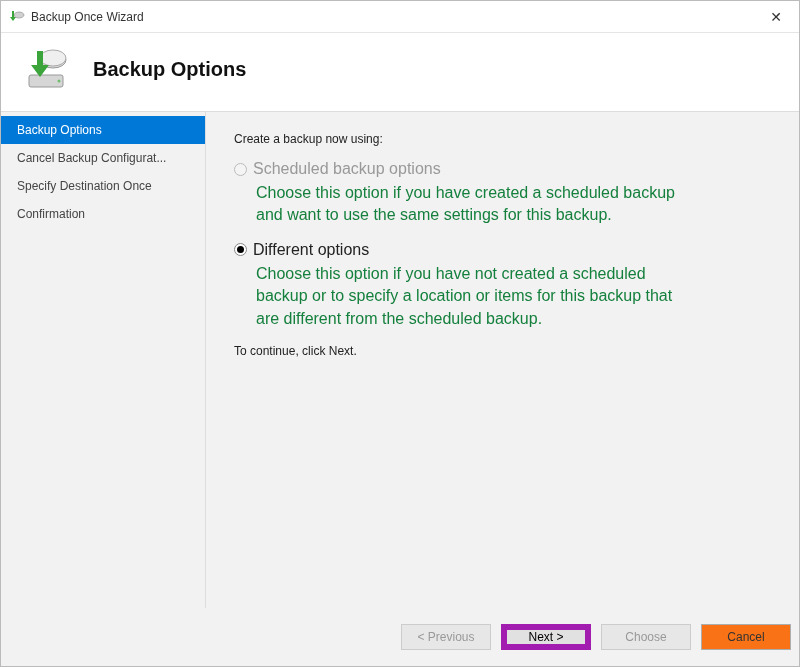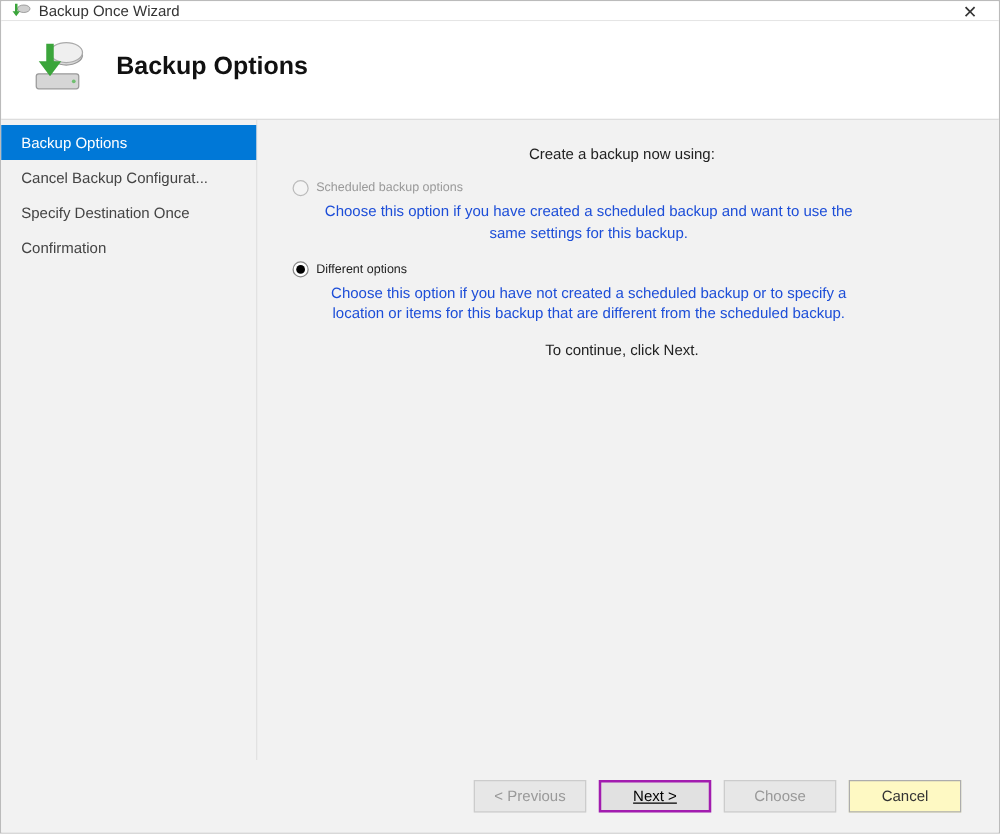--- a/index.html
+++ b/index.html
@@ -14,21 +14,21 @@
     }
     .window {
       width: 800px;
       height: 667px;
       border: 1px solid #bbb;
       display: flex;
       flex-direction: column;
       background: #fff;
     }
     .titlebar {
-      height: 16px;
+      height: 32px;
       display: flex;
       align-items: center;
       padding: 0 8px;
       background: #fff;
       border-bottom: 1px solid #e5e5e5;
     }
     .titlebar .app-icon {
       width: 16px;
       height: 16px;
       margin-right: 6px;
@@ -82,21 +82,20 @@
     }
     .sidebar .step.active {
       background: #0078d7;
       color: #fff;
     }
     .main {
       flex: 1;
       padding: 20px 38px 10px 28px;
       background: #f2f2f2;
       overflow: auto;
-      text-align: center;
     }
     .prompt { font-size: 12px; margin-bottom: 14px; color: #222; }
     .option {
       margin-bottom: 14px;
     }
     .option .row {
       display: flex;
       align-items: center;
       gap: 6px;
     }
@@ -108,59 +107,58 @@
       display: inline-flex;
       align-items: center;
       justify-content: center;
       background: #fff;
     }
     .option.disabled .radio { border-color: #bbb; background: #f4f4f4; }
     .option .radio .dot {
       width: 7px; height: 7px; border-radius: 50%; background: #000;
     }
     .option.disabled .label { color: #999; }
-    .option .label { font-size: 10px; color: #222; }
+    .option .label { font-size: 16px; color: #222; }
     .option .desc {
       margin: 4px 0 0 22px;
-      font-size: 12px;
-      color: #1d4ed8;
+      font-size: 16px;
+      color: #15803d;
       line-height: 1.4;
       max-width: 430px;
     }
     .continue-text { margin-top: 13px; font-size: 12px; color: #222; }
     .footer {
       height: 58px;
       display: flex;
       align-items: center;
       justify-content: flex-end;
       gap: 10px;
-      padding: 0 30px;
+      padding: 0 8px;
       background: #f2f2f2;
     }
     .btn {
       min-width: 90px;
       height: 26px;
       font-size: 12px;
       border: 1px solid #adadad;
-      background: #fef9c3;
+      background: #f97316;
       color: #333;
       cursor: pointer;
       padding: 0 10px;
     }
     .btn.disabled {
       color: #999;
       background: #e7e7e7;
       border-color: #ccc;
       cursor: default;
     }
     .btn.primary {
-      border: 2px solid #a21caf;
+      border: 6px solid #a21caf;
       background: #e1e1e1;
       color: #000;
-      text-decoration: underline;
     }
   </style>
 </head>
 <body>
 
 <div class="window">
 
   <div class="titlebar">
     <span class="app-icon">
       <svg viewBox="0 0 16 16" width="16" height="16">

